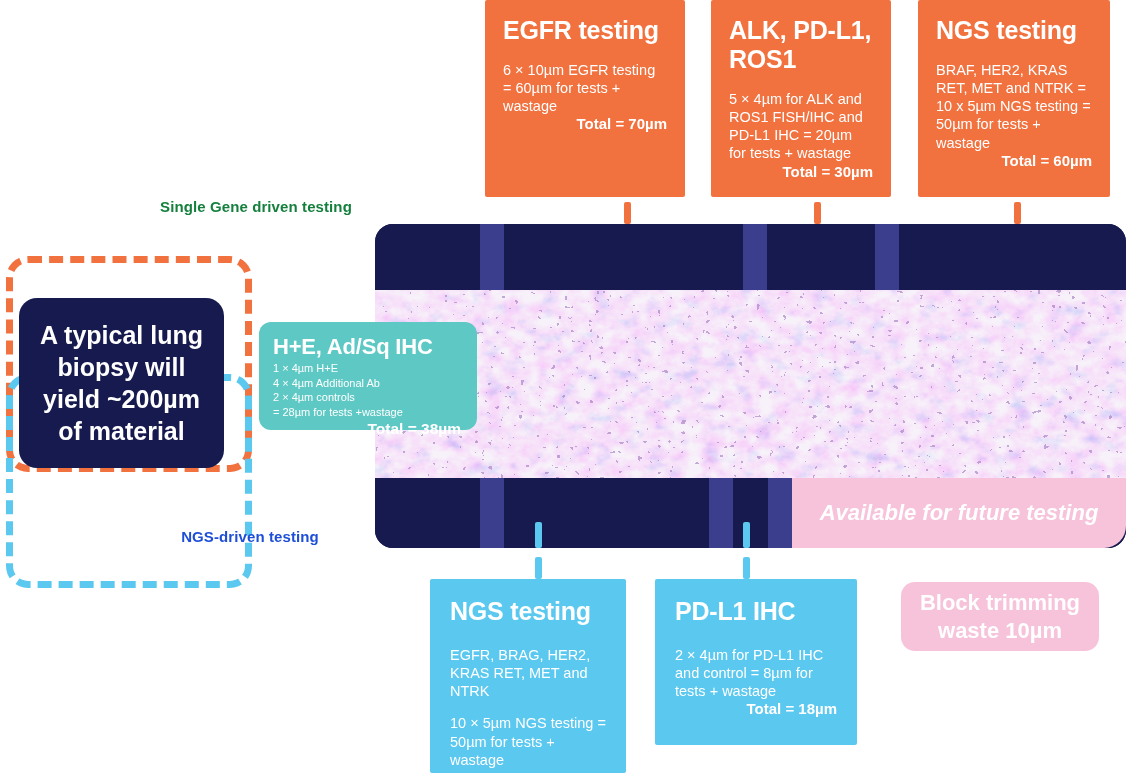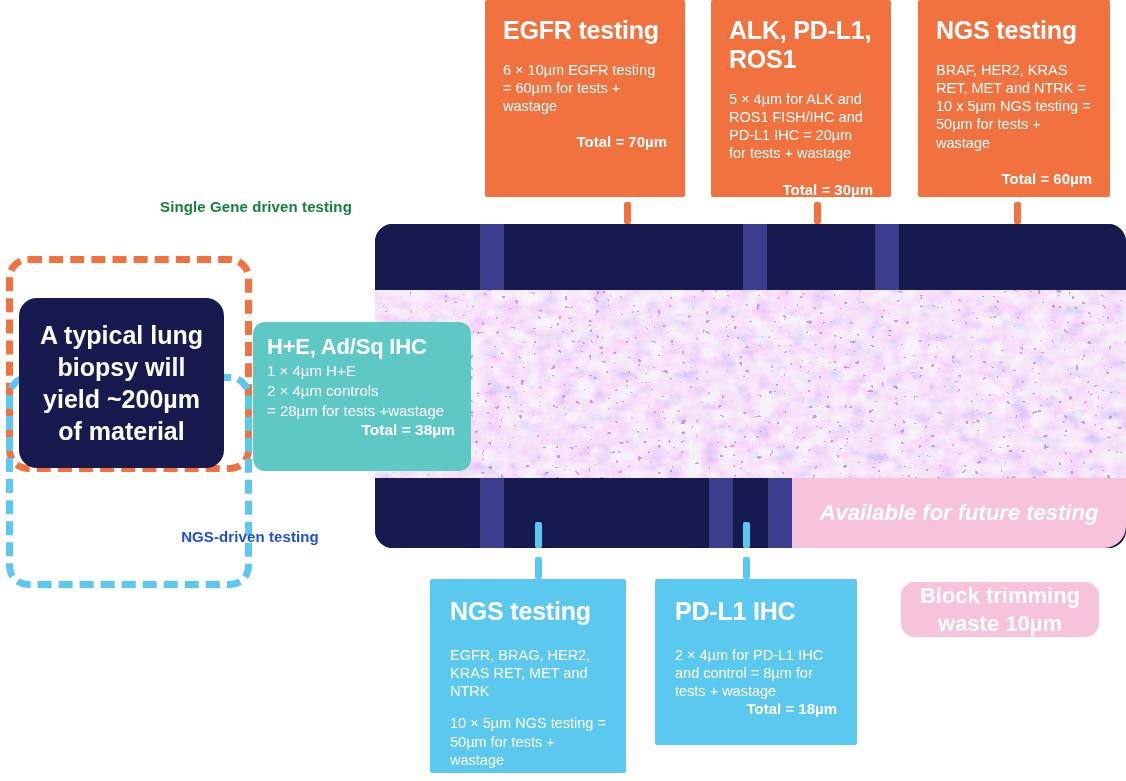--- a/index.html
+++ b/index.html
@@ -43,21 +43,20 @@
   }
   .card.orange .card-title {
     font-size: 25px;
     margin-bottom: 16px;
   }
   .card.orange .card-body {
     font-size: 14.5px;
   }
   .card.orange .card-total {
     font-size: 15px;
-    margin-top: 18px;
   }
 
   
   .card.blue {
     background: #5bc8ef;
     padding: 18px 20px 14px 20px;
   }
   .card.blue .card-title {
     font-size: 25px;
     margin-bottom: 20px;
@@ -73,21 +72,21 @@
   .card.teal {
     background: #5ec8c4;
     padding: 12px 16px 10px 14px;
     border-radius: 12px;
   }
   .card.teal .card-title {
     font-size: 22px;
     margin-bottom: 1px;
   }
   .card.teal .card-body {
-    font-size: 15px;
+    font-size: 11px;
     line-height: 1.32;
   }
   .card.teal .card-total {
     font-size: 15.5px;
     margin-top: 1px;
   }
 
   
   .navy-box {
     background: #161a4e;
@@ -238,23 +237,24 @@
   <div class="pink-overlay pink-label pink-future" style="left:417px; top:254px; width:334px; height:70px;">
     <span>Available for future testing</span>
   </div>
 </div>
 
 <div class="abs conn blue" style="left:535px; top:522px; height:26px;"></div>
 <div class="abs conn blue" style="left:535px; top:557px; height:22px;"></div>
 <div class="abs conn blue" style="left:743px; top:522px; height:26px;"></div>
 <div class="abs conn blue" style="left:743px; top:557px; height:22px;"></div>
 
-<div class="abs card teal" id="card-he" style="left:253px; top:322px; width:218px; height:149px;">
+<div class="abs card teal" id="card-he" style="left:259px; top:322px; width:218px; height:108px;">
   <div class="card-title">H+E, Ad/Sq IHC</div>
   <div class="card-body">1 × 4µm H+E</div>
+  <div class="card-body">4 × 4µm Additional Ab</div>
   <div class="card-body">2 × 4µm controls</div>
   <div class="card-body">= 28µm for tests +wastage</div>
   <div class="card-total">Total = 38µm</div>
 </div>
 
 <div class="abs dashed-box dashed-orange" style="left:6px; top:256px; width:232px; height:202px;"></div>
 <div class="abs dashed-box dashed-blue" style="left:6px; top:374px; width:232px; height:200px;"></div>
 
 <div class="abs region-label orange-txt" style="left:156px; top:198px; width:200px;">Single Gene driven testing</div>
 <div class="abs region-label blue-txt" style="left:150px; top:528px; width:200px;">NGS-driven testing</div>
@@ -269,15 +269,15 @@
   <div class="card-body" style="margin-top:14px;">10 × 5µm NGS testing = 50µm for tests + wastage</div>
 
 </div>
 
 <div class="abs card blue" id="card-pdl1" style="left:655px; top:579px; width:202px; height:166px;">
   <div class="card-title">PD-L1 IHC</div>
   <div class="card-body">2 × 4µm for PD-L1 IHC and control = 8µm for tests + wastage</div>
   <div class="card-total">Total = 18µm</div>
 </div>
 
-<div class="abs pink-label pink-trim" style="left:901px; top:582px; width:198px; height:55px;">
+<div class="abs pink-label pink-trim" style="left:901px; top:582px; width:198px; height:69px;">
   <span>Block trimming waste 10µm</span>
 </div>
 
 </body></html>

